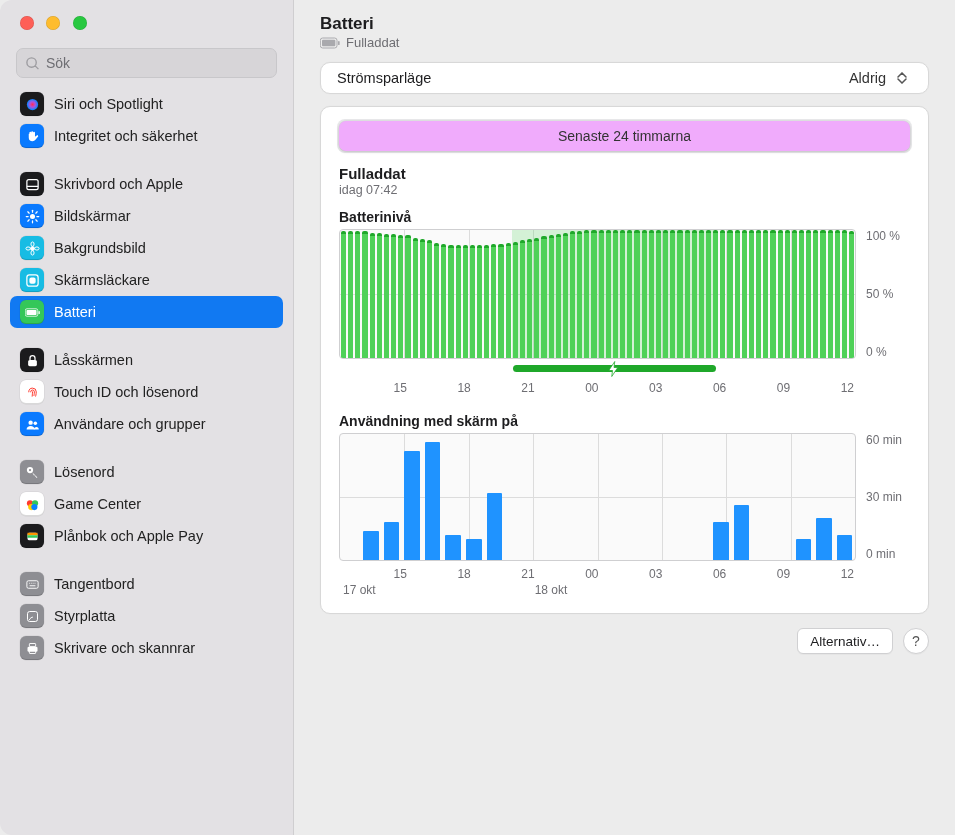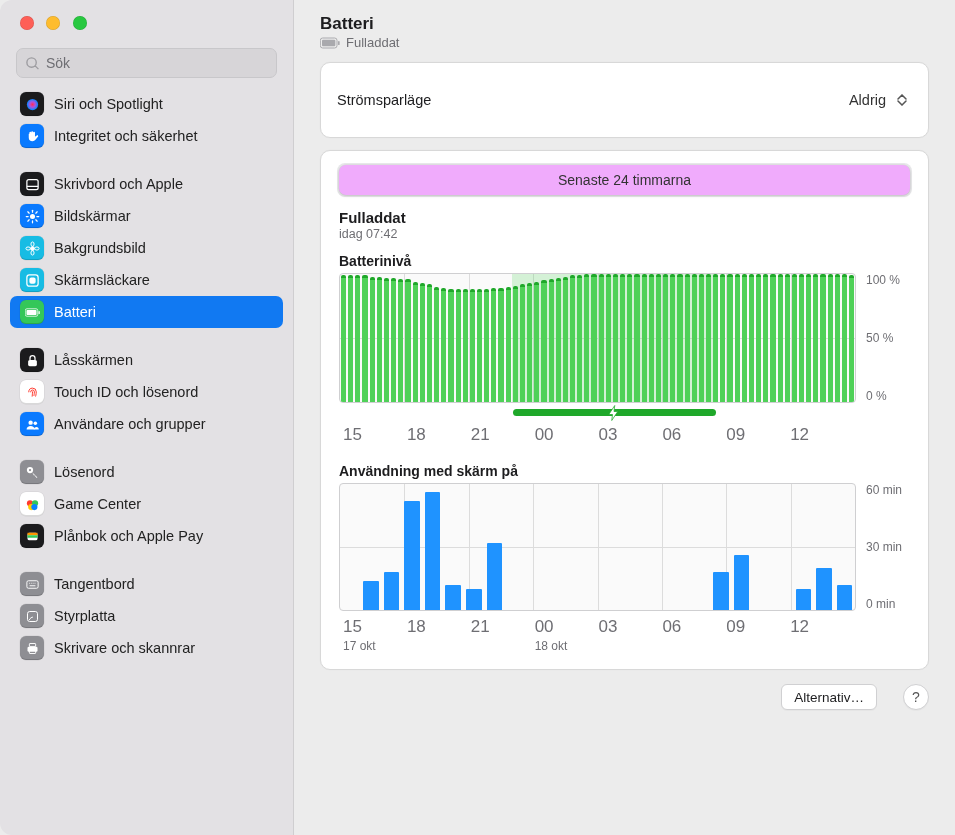--- a/index.html
+++ b/index.html
@@ -52,21 +52,21 @@
   #page-header .title { font-size:17px; font-weight:700; }
   #page-header .sub { display:flex; align-items:center; gap:6px; color:var(--text-secondary); font-size:13px; margin-top:1px;}
   #page-header .sub svg { opacity:0.7; }
 
   .panel {
     background:#fff; border:1px solid var(--panel-border); border-radius:10px;
     box-shadow: 0 0 0 0.5px rgba(0,0,0,0.02);
   }
   .row {
     display:flex; align-items:center; justify-content:space-between;
-    padding:28px 16px;
+    padding:6px 16px;
   }
   .row .label { font-size:14.5px; }
   .row .value { display:flex; align-items:center; gap:8px; color:#333; font-size:14.5px;}
 
   .select-stub {
     display:flex; align-items:center; gap:2px; padding:0 2px; border-radius:5px;
   }
   .select-chevrons {
     width:16px; height:18px; border-radius:4px; background:#fff;
     display:flex; flex-direction:column; align-items:center; justify-content:center;
@@ -93,39 +93,39 @@
 
   .chart-title { font-size:14px; font-weight:700; padding:0 4px 4px 4px;}
   .chart-wrap { position:relative; padding:0 4px; }
 
   .chart-body { display:flex; align-items:stretch; }
   .plot { flex:1; border:1px solid #cfcfd1; border-radius:4px; position:relative; overflow:hidden; background:#fafafa;}
   .plot.battery { height:130px; }
   .plot.usage   { height:128px; }
   .yaxis { width:54px; display:flex; flex-direction:column; justify-content:space-between; align-items:flex-start; padding-left:10px; font-size:12px; color:var(--text-secondary);}
   
-  .xaxis { display:flex; margin:6px 56px 0 4px; font-size:17px; color:var(--text-secondary);}
+  .xaxis { display:flex; margin:6px 56px 0 4px; font-size:12px; color:var(--text-secondary);text-align:right;}
   .xaxis .xt { flex:1; }
   .xaxis2 { display:flex; margin:2px 56px 0 4px; font-size:12px; color:var(--text-secondary);}
   .xaxis2 .xt2 { flex:1;}
 
   
   .vgrid { position:absolute; top:0; bottom:0; width:1px; background:var(--grid);}
   .hgrid { position:absolute; left:0; right:0; height:1px; background:var(--grid);}
   .charge-overlay { position:absolute; top:0; bottom:0; background:rgba(79,209,88,0.22); }
   .charge-bar { position:absolute; height:7px; border-radius:4px; background:var(--green-cap);}
   .bolt { position:absolute; width:18px; height:18px; color:#fff; }
   
   .bars { position:absolute; left:0; right:0; bottom:0; top:0; display:flex; align-items:flex-end;}
   .bars.level .bar { flex:1; margin:0 1px; background:var(--green); border-top:3px solid var(--green-cap); border-radius:2px 2px 0 0;}
   .bars.usage .bar { flex:1; margin:0 2.5px; background:var(--blue-bar); border-radius:1px 1px 0 0;}
   .bars.usage .bar.zero { background:transparent; }
 
   
-  #footer { display:flex; justify-content:flex-end; gap:26px; padding-top:2px;}
+  #footer { display:flex; justify-content:flex-end; gap:10px; padding-top:2px;}
   .btn {
     background:#fff; border:1px solid #d0d0d2; border-radius:6px; height:26px;
     padding:0 12px; font-size:13.5px; display:flex; align-items:center;
     box-shadow: 0 1px 1px rgba(0,0,0,0.03);
   }
   .help {
     width:26px; height:26px; border-radius:50%; border:1px solid #d0d0d2; background:#fff;
     display:flex; align-items:center; justify-content:center; color:#555; font-size:14px;
     box-shadow: 0 1px 1px rgba(0,0,0,0.03);
   }

